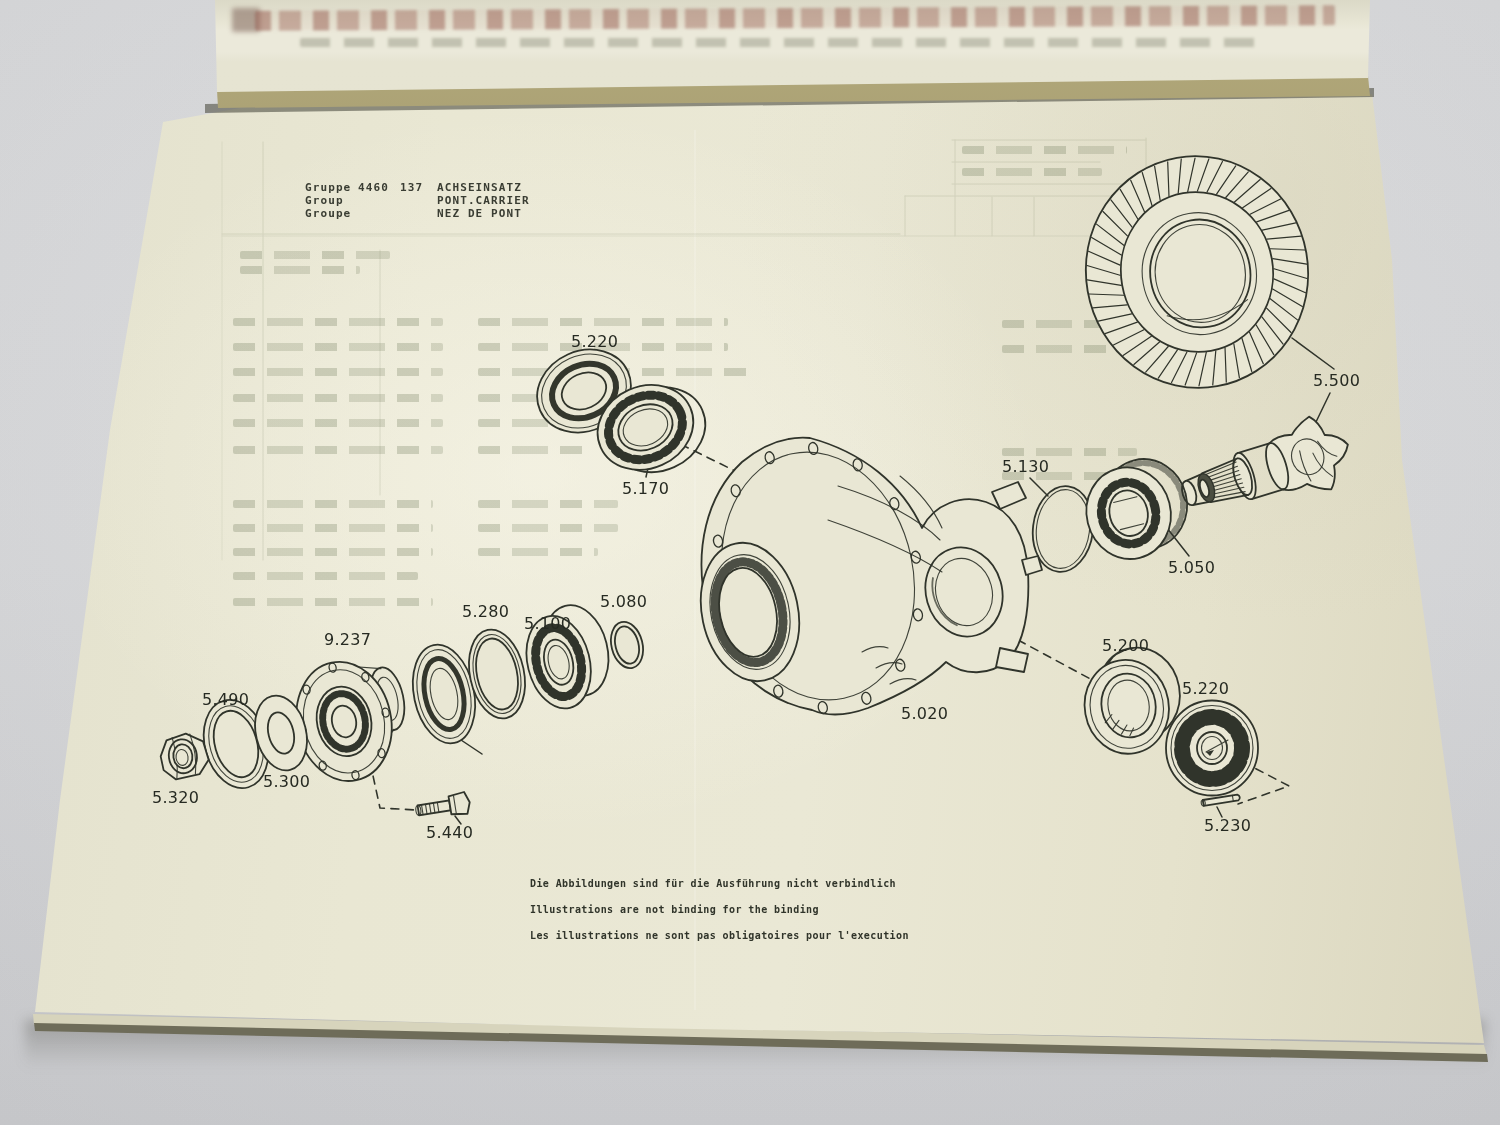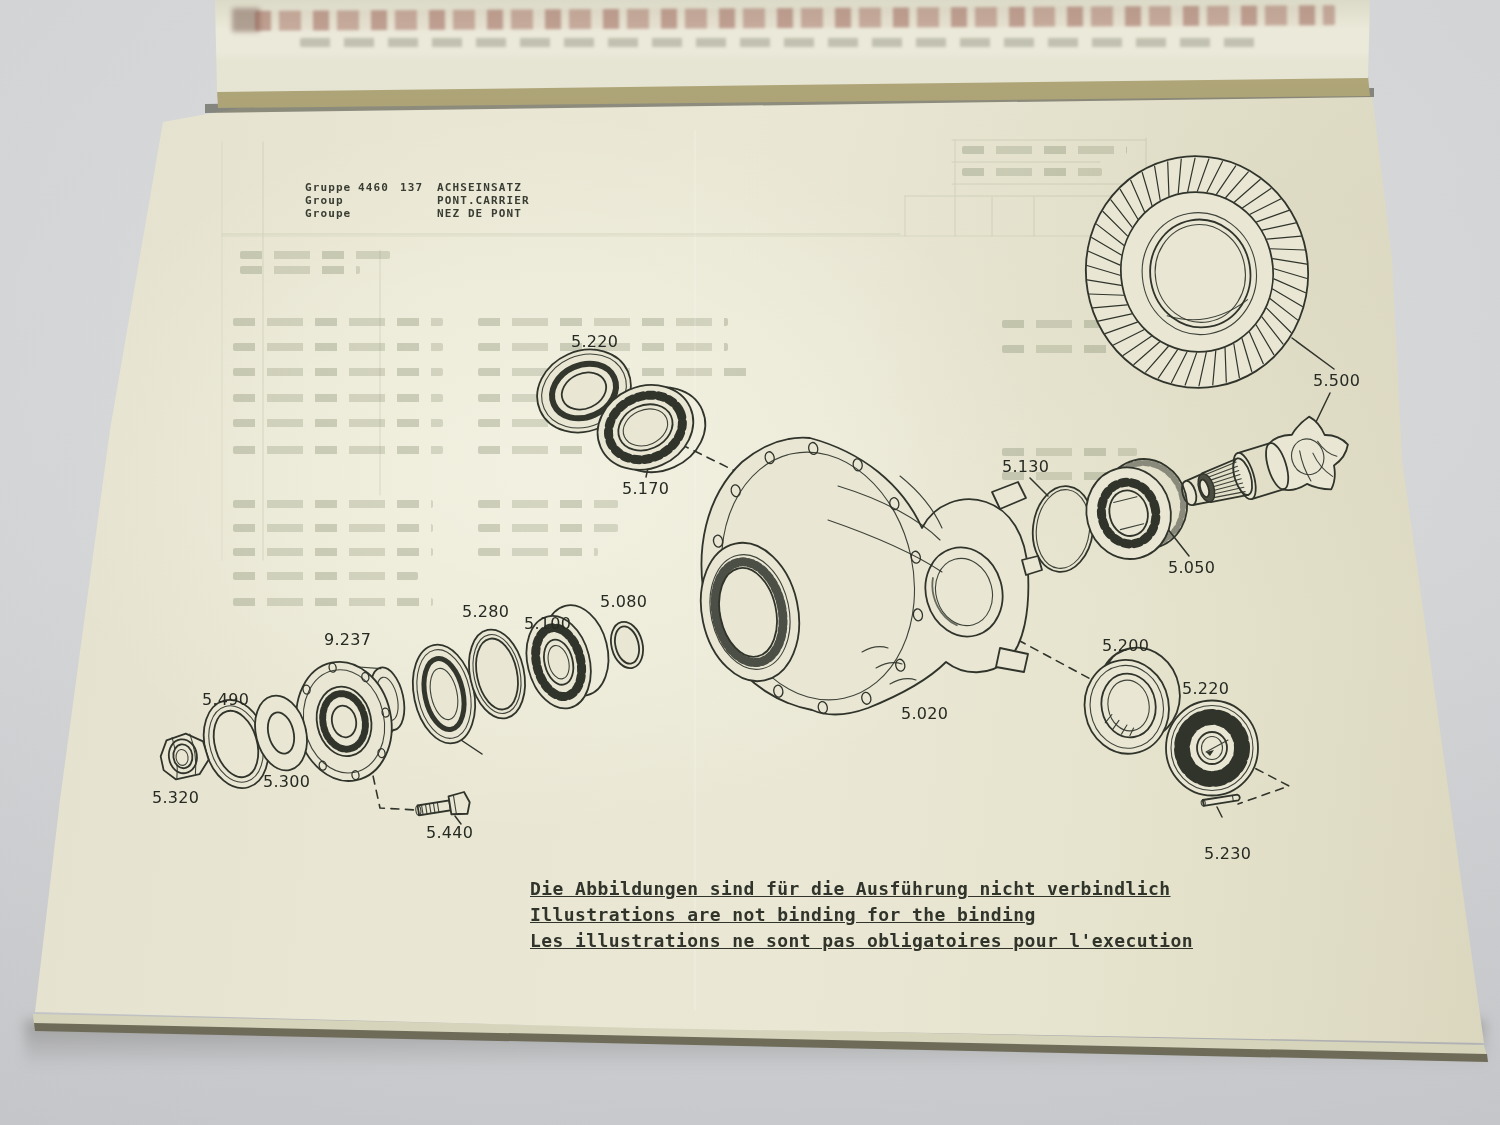--- a/index.html
+++ b/index.html
@@ -44,21 +44,21 @@
   #ghost-red-blob{left:232px;top:8px;width:28px;height:24px;background:rgba(118,88,78,.5);filter:blur(2.5px);}
   #ghost-grey{left:300px;top:38px;width:960px;height:9px;filter:blur(1.5px);
     background:repeating-linear-gradient(90deg, rgba(110,112,92,.33) 0 30px, transparent 30px 44px);}
   
   .gr{position:absolute;display:block;height:8px;border-radius:2px;filter:blur(.7px);
     background:repeating-linear-gradient(90deg, rgba(118,128,98,.30) 0 22px, transparent 22px 34px, rgba(118,128,98,.24) 34px 70px, transparent 70px 82px);}
   
   .mono{position:absolute;font-family:"DejaVu Sans Mono",monospace;color:#3a3d33;
     font-weight:bold;font-size:11px;letter-spacing:1.1px;white-space:pre;}
   .foot{position:absolute;font-family:"DejaVu Sans Mono",monospace;color:#30342a;
-    font-weight:bold;font-size:18px;letter-spacing:.4px;white-space:pre;text-decoration:underline;}
+    font-weight:bold;font-size:10px;letter-spacing:.4px;white-space:pre;}
   .lbl{position:absolute;font-family:"DejaVu Sans",sans-serif;color:#262a22;
     font-size:16px;letter-spacing:.3px;}
   
   svg{position:absolute;left:0;top:0;}
   .fl{fill:#e9e7d4;stroke:#30342b;stroke-width:1.8;}
   .ln{fill:none;stroke:#30342b;stroke-width:1.8;}
   .ln1{fill:none;stroke:#30342b;stroke-width:1.1;opacity:.92;}
   .thick{fill:none;stroke:#33362c;}
   .rollers{fill:none;stroke:#30342b;}
   .ld{fill:none;stroke:#30342b;stroke-width:1.5;}
@@ -446,21 +446,21 @@
     <span class="lbl" style="left:462px;top:602px">5.280</span>
     <span class="lbl" style="left:524px;top:614px">5.100</span>
     <span class="lbl" style="left:600px;top:592px">5.080</span>
     <span class="lbl" style="left:324px;top:630px">9.237</span>
     <span class="lbl" style="left:202px;top:690px">5.490</span>
     <span class="lbl" style="left:263px;top:772px">5.300</span>
     <span class="lbl" style="left:152px;top:788px">5.320</span>
     <span class="lbl" style="left:426px;top:823px">5.440</span>
     <span class="lbl" style="left:1102px;top:636px">5.200</span>
     <span class="lbl" style="left:1182px;top:679px">5.220</span>
-    <span class="lbl" style="left:1204px;top:844px">5.230</span>
+    <span class="lbl" style="left:1204px;top:816px">5.230</span>
   </div>
 
   <div>
     <span class="foot" style="left:530px;top:878px">Die Abbildungen sind für die Ausführung nicht verbindlich</span>
     <span class="foot" style="left:530px;top:904px">Illustrations are not binding for the binding</span>
     <span class="foot" style="left:530px;top:930px">Les illustrations ne sont pas obligatoires pour l'execution</span>
   </div>
 </div>
 
 <div class="abs" id="seam-shadow"></div>

